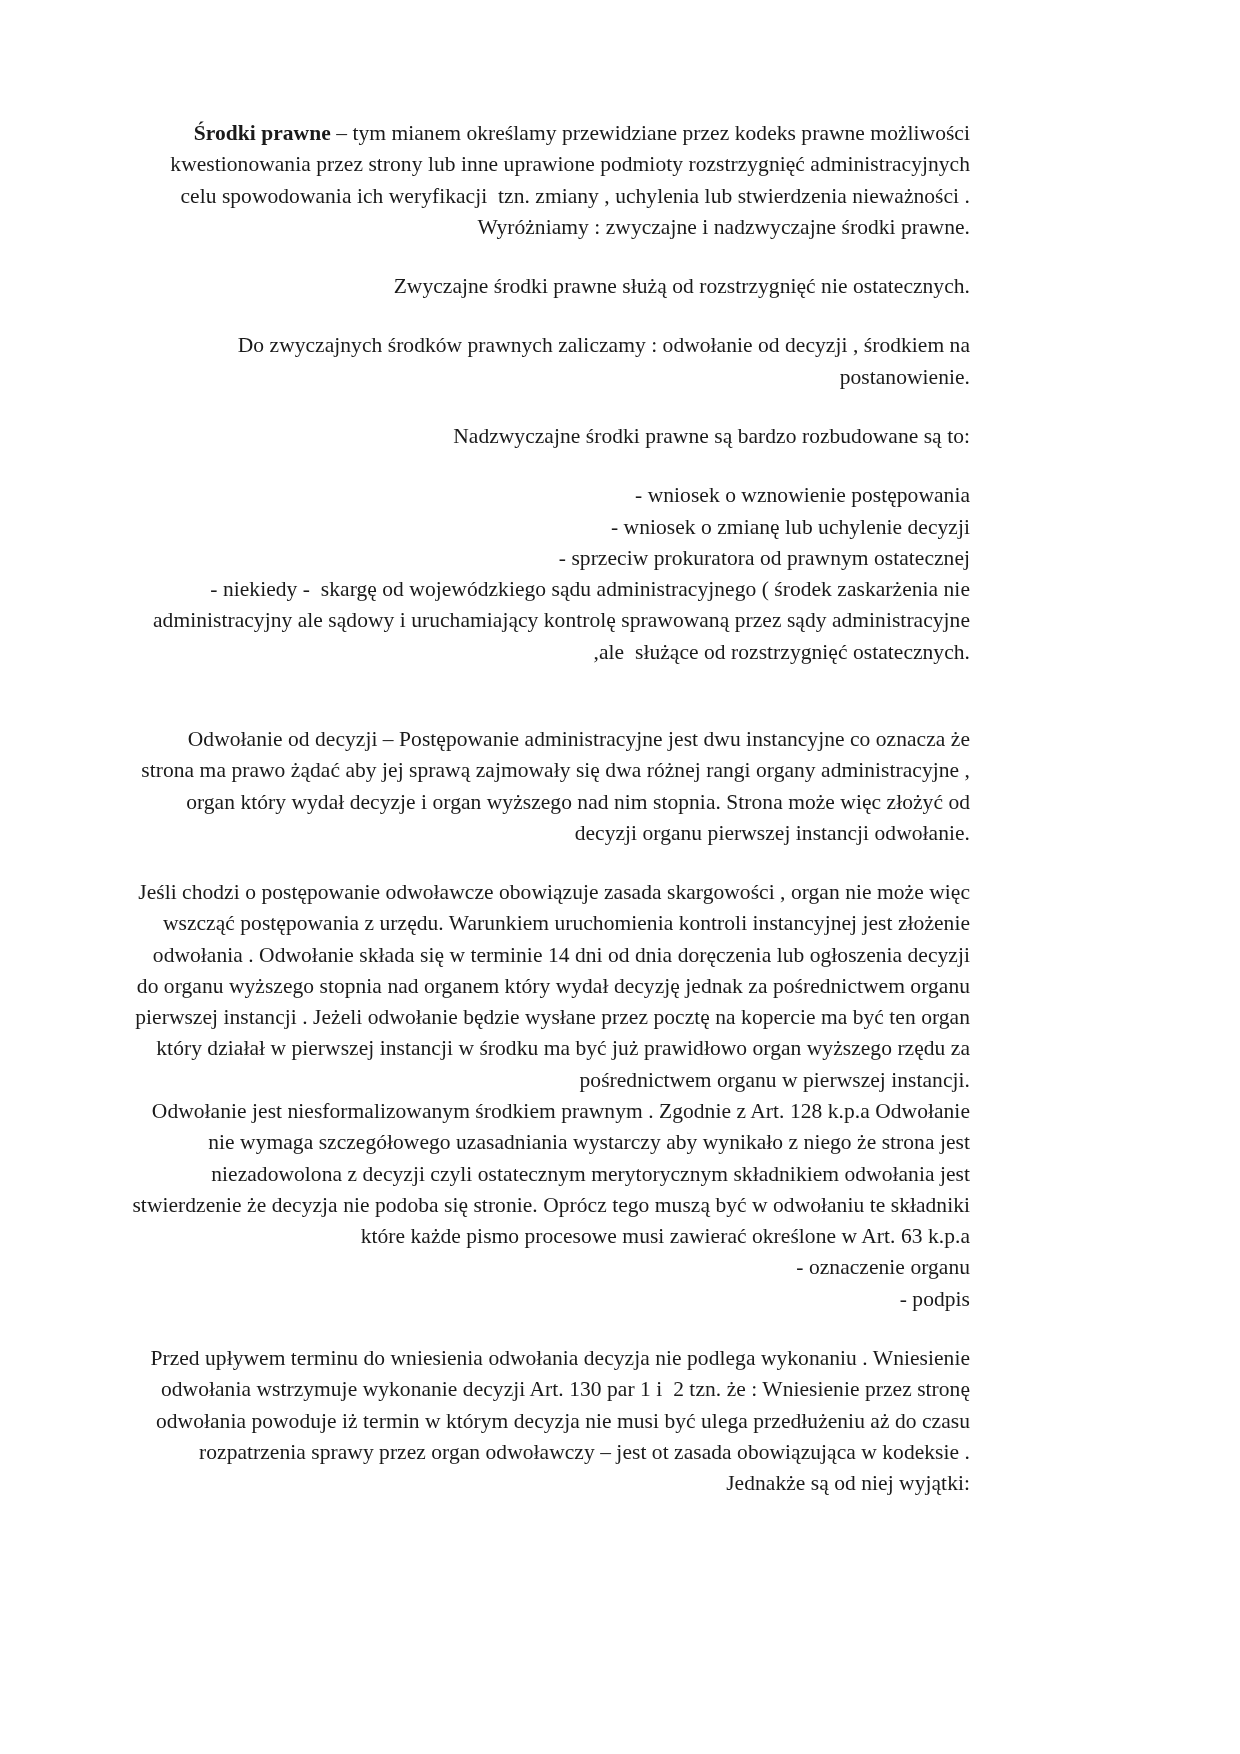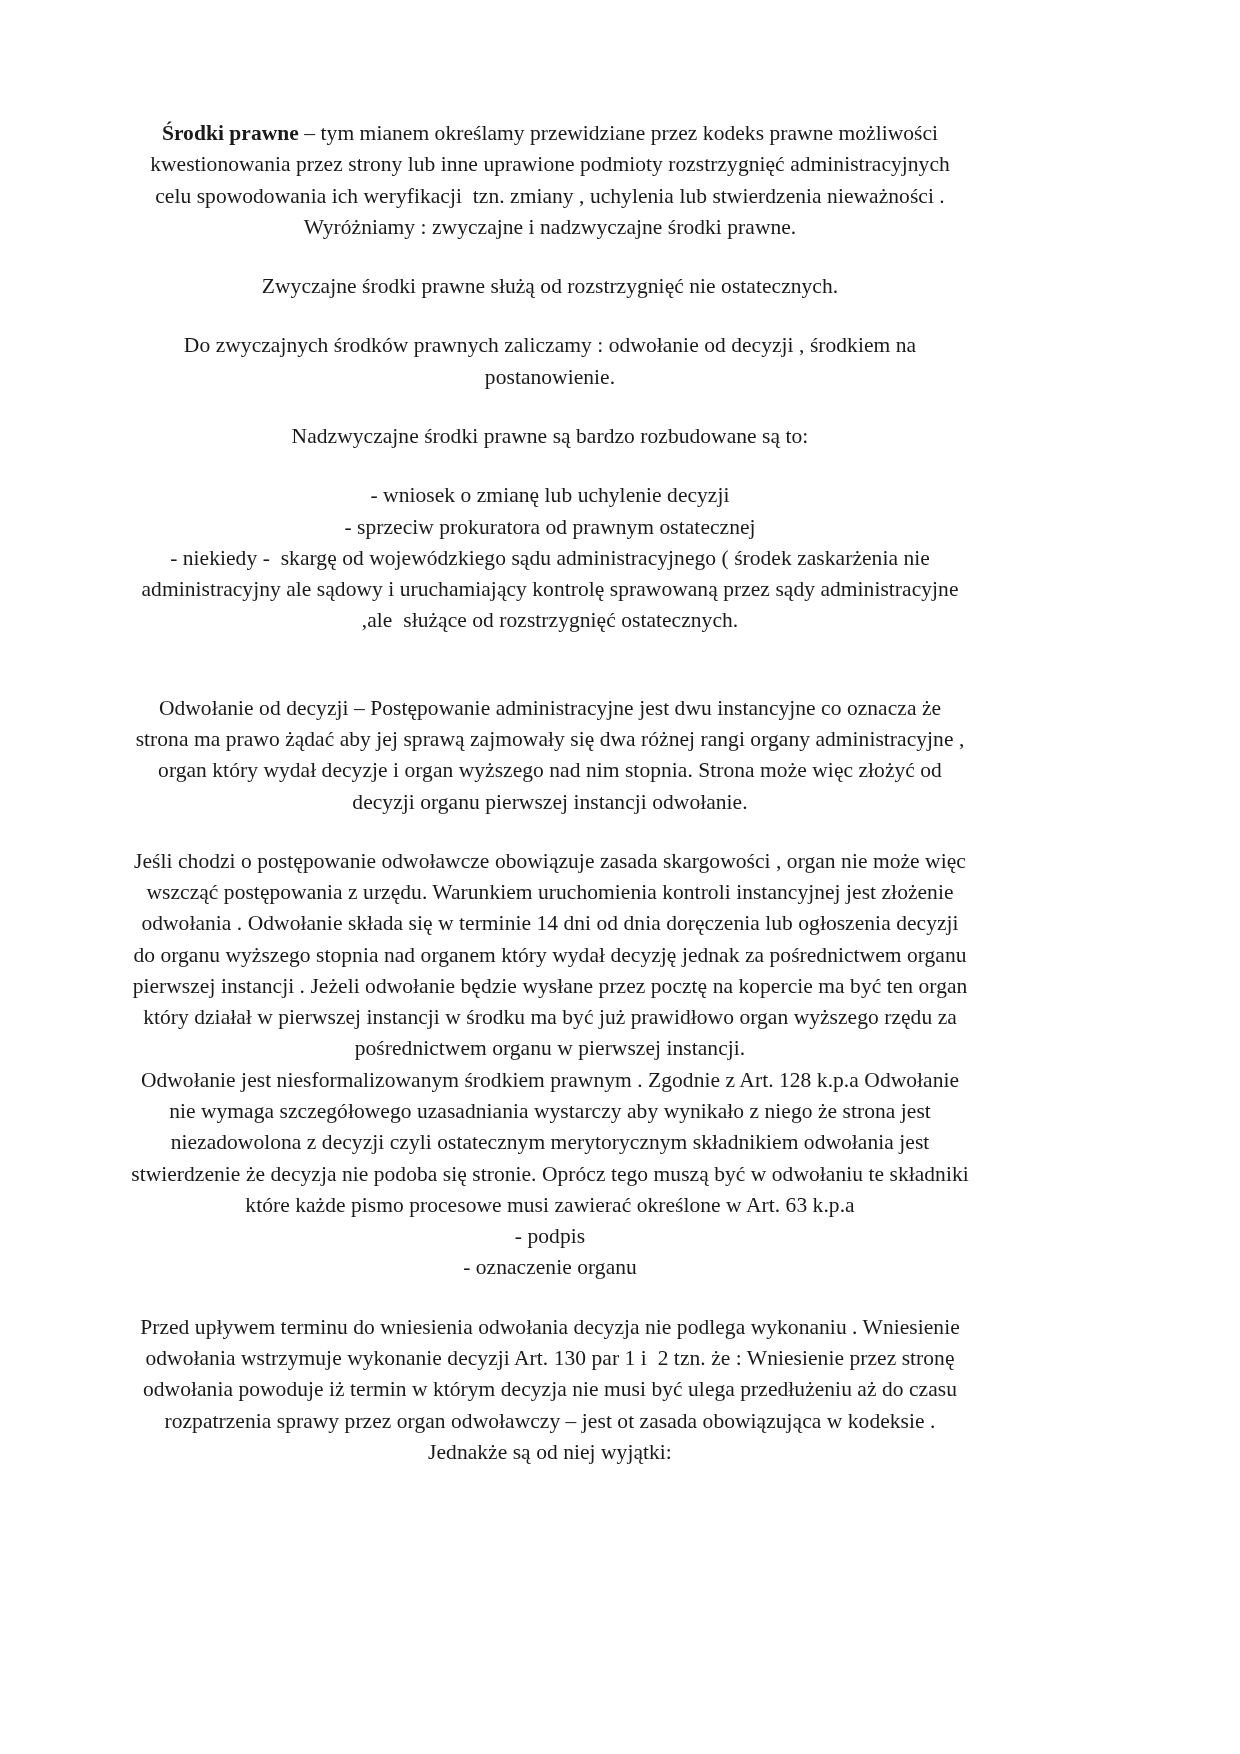--- a/index.html
+++ b/index.html
@@ -21,21 +21,21 @@
     height: 1754px;
     box-sizing: border-box;
     padding: 118px 130px 0 130px;
     background: #ffffff;
   }
   .doc {
     width: 840px;
     font-size: 21.5px;
     line-height: 1.455;
     letter-spacing: 0.05px;
-    text-align: center;
+    text-align: right;
   }
   .para {
     margin: 0 0 0px 0;
     white-space: pre-wrap;
   }
   .spacer {
     height: 28px;
   }
   .lead-term {
     font-weight: bold;
@@ -60,37 +60,38 @@
     <div class="spacer"></div>
 
     <p class="para">Do zwyczajnych środków prawnych zaliczamy : odwołanie od decyzji , środkiem na postanowienie.</p>
 
     <div class="spacer"></div>
 
     <p class="para">Nadzwyczajne środki prawne są bardzo rozbudowane są to:</p>
 
     <div class="spacer"></div>
 
+    <p class="para list-item">- wniosek o wznowienie postępowania</p>
     <p class="para list-item">- wniosek o zmianę lub uchylenie decyzji</p>
     <p class="para list-item">- sprzeciw prokuratora od prawnym ostatecznej</p>
     <p class="para list-item">- niekiedy -  skargę od wojewódzkiego sądu administracyjnego ( środek zaskarżenia nie administracyjny ale sądowy i uruchamiający kontrolę sprawowaną przez sądy administracyjne ,ale  służące od rozstrzygnięć ostatecznych.</p>
 
     <div class="spacer"></div>
 
 
     <div class="spacer"></div>
 
     <p class="para">Odwołanie od decyzji – Postępowanie administracyjne jest dwu instancyjne co oznacza że strona ma prawo żądać aby jej sprawą zajmowały się dwa różnej rangi organy administracyjne , organ który wydał decyzje i organ wyższego nad nim stopnia. Strona może więc złożyć od decyzji organu pierwszej instancji odwołanie.</p>
 
     <div class="spacer"></div>
 
     <p class="para">Jeśli chodzi o postępowanie odwoławcze obowiązuje zasada skargowości , organ nie może więc wszcząć postępowania z urzędu. Warunkiem uruchomienia kontroli instancyjnej jest złożenie odwołania . Odwołanie składa się w terminie 14 dni od dnia doręczenia lub ogłoszenia decyzji do organu wyższego stopnia nad organem który wydał decyzję jednak za pośrednictwem organu pierwszej instancji . Jeżeli odwołanie będzie wysłane przez pocztę na kopercie ma być ten organ który działał w pierwszej instancji w środku ma być już prawidłowo organ wyższego rzędu za pośrednictwem organu w pierwszej instancji.</p>
     <p class="para">Odwołanie jest niesformalizowanym środkiem prawnym . Zgodnie z Art. 128 k.p.a Odwołanie nie wymaga szczegółowego uzasadniania wystarczy aby wynikało z niego że strona jest niezadowolona z decyzji czyli ostatecznym merytorycznym składnikiem odwołania jest stwierdzenie że decyzja nie podoba się stronie. Oprócz tego muszą być w odwołaniu te składniki które każde pismo procesowe musi zawierać określone w Art. 63 k.p.a</p>
 
+    <p class="para list-item">- oznaczenie organu</p>
     <p class="para list-item">- podpis</p>
-    <p class="para list-item">- oznaczenie organu</p>
 
     <div class="spacer"></div>
 
     <p class="para">Przed upływem terminu do wniesienia odwołania decyzja nie podlega wykonaniu . Wniesienie odwołania wstrzymuje wykonanie decyzji Art. 130 par 1 i  2 tzn. że : Wniesienie przez stronę odwołania powoduje iż termin w którym decyzja nie musi być ulega przedłużeniu aż do czasu rozpatrzenia sprawy przez organ odwoławczy – jest ot zasada obowiązująca w kodeksie . Jednakże są od niej wyjątki:</p>
 
   </div>
 </div>
 
 </body></html>

